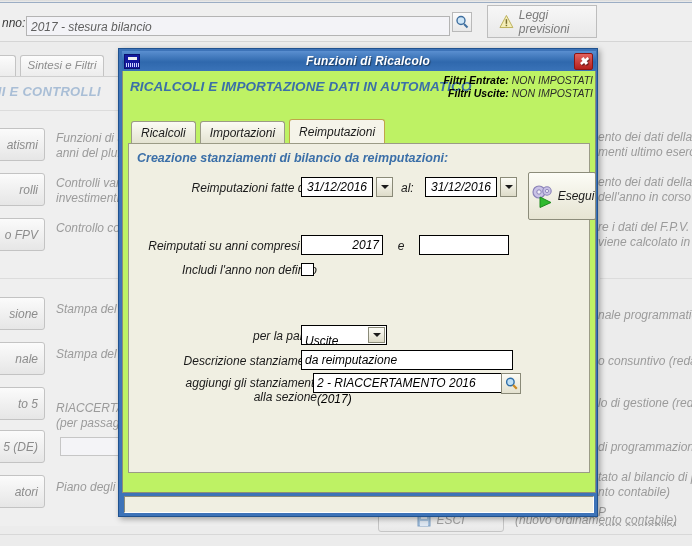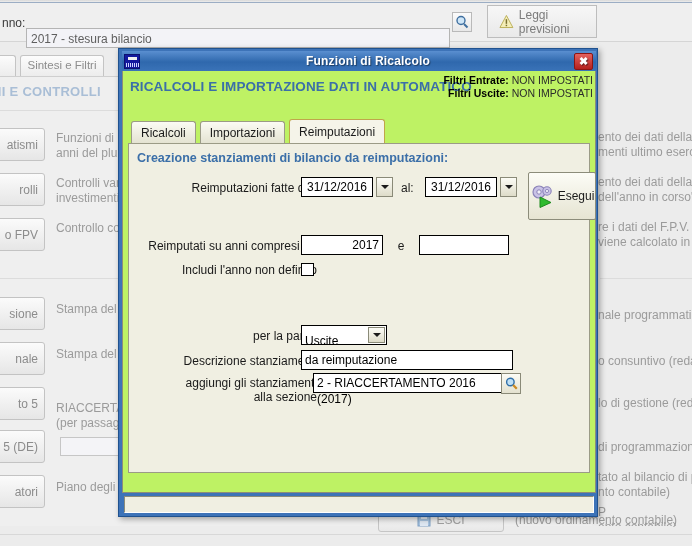--- a/index.html
+++ b/index.html
@@ -3,37 +3,37 @@
 <meta charset="utf-8">
 <style>
   * { box-sizing: border-box; }
   html, body {
     margin: 0; padding: 0;
     width: 692px; height: 546px;
     overflow: hidden;
     font-family: "Liberation Sans", sans-serif;
     background: #ececec;
   }
-  #root { position: relative; width: 692px; height: 454px; }
+  #root { position: relative; width: 692px; height: 454px; font-style: italic; }
 
   
   .bg-topbar {
     position: absolute; left: 0; top: 0; width: 692px; height: 42px;
     background: #efefef; border-bottom: 1px solid #d5d5d5;
   }
   .bg-topbar .strip {
     position: absolute; left:0; top:0; width:692px; height:3px;
     background: linear-gradient(#d8d8d8,#ededed);
     border-bottom: 1px solid #9badc4;
   }
   .anno-label {
     position: absolute; left: 2px; top: 16px; font-size: 12px; color: #3b3b3b;
   }
   .anno-input {
-    position: absolute; left: 26px; top: 28px; width: 424px; height: 20px;
+    position: absolute; left: 26px; top: 16px; width: 424px; height: 20px;
     background: #f3f3f7; border: 1px solid #b4b4b4;
     font-size: 12px; color: #5f5f5f; padding: 2px 4px; line-height: 16px;
   }
   .anno-search {
     position: absolute; left: 452px; top: 12px; width: 20px; height: 20px;
     background: linear-gradient(#fbfbfb,#e8e8e8); border: 1px solid #b9b9b9;
   }
   .mag { display:block; }
   .btn-leggi {
     position: absolute; left: 487px; top: 5px; width: 110px; height: 33px;

